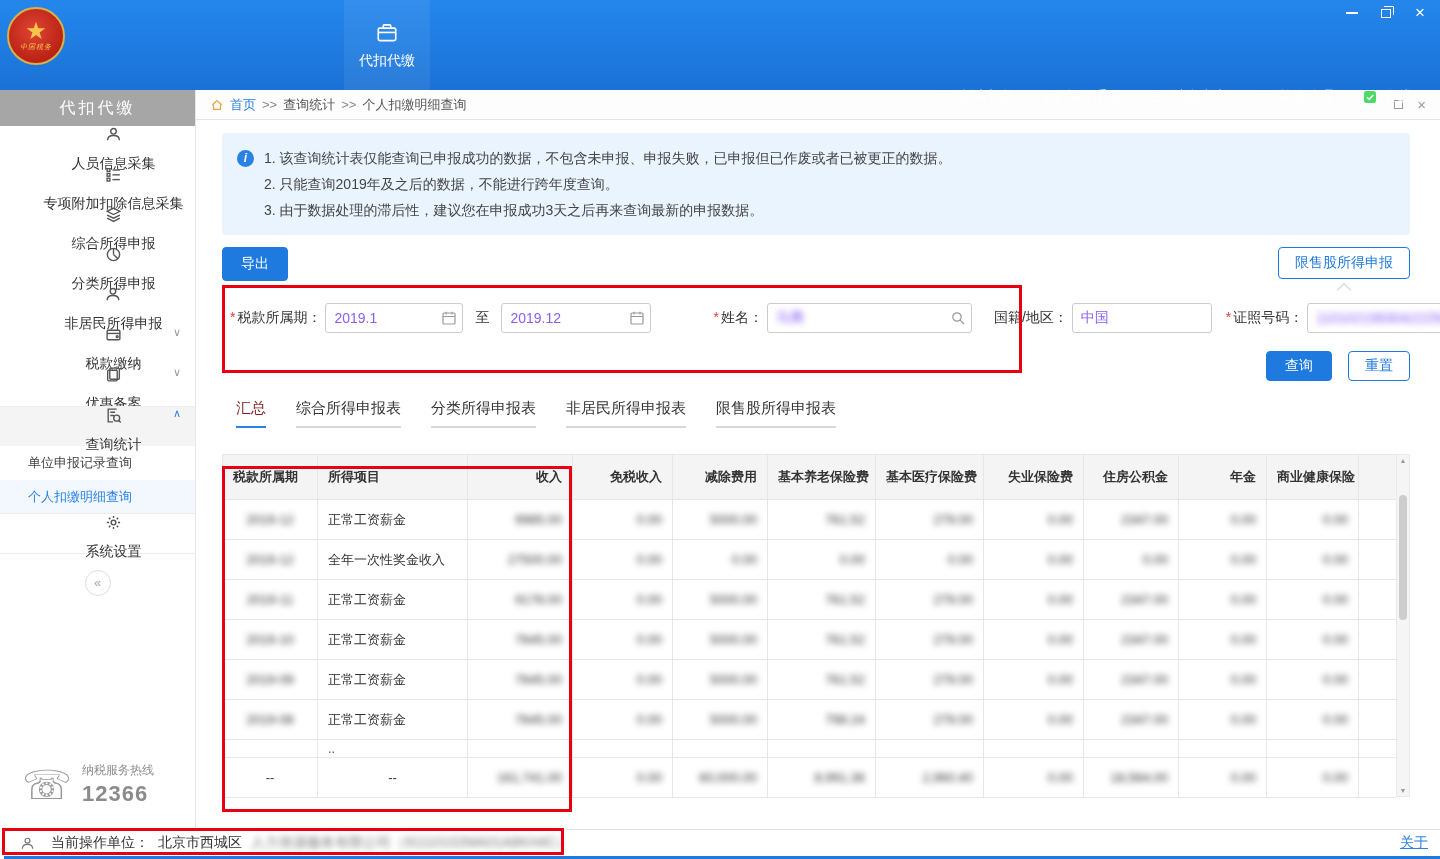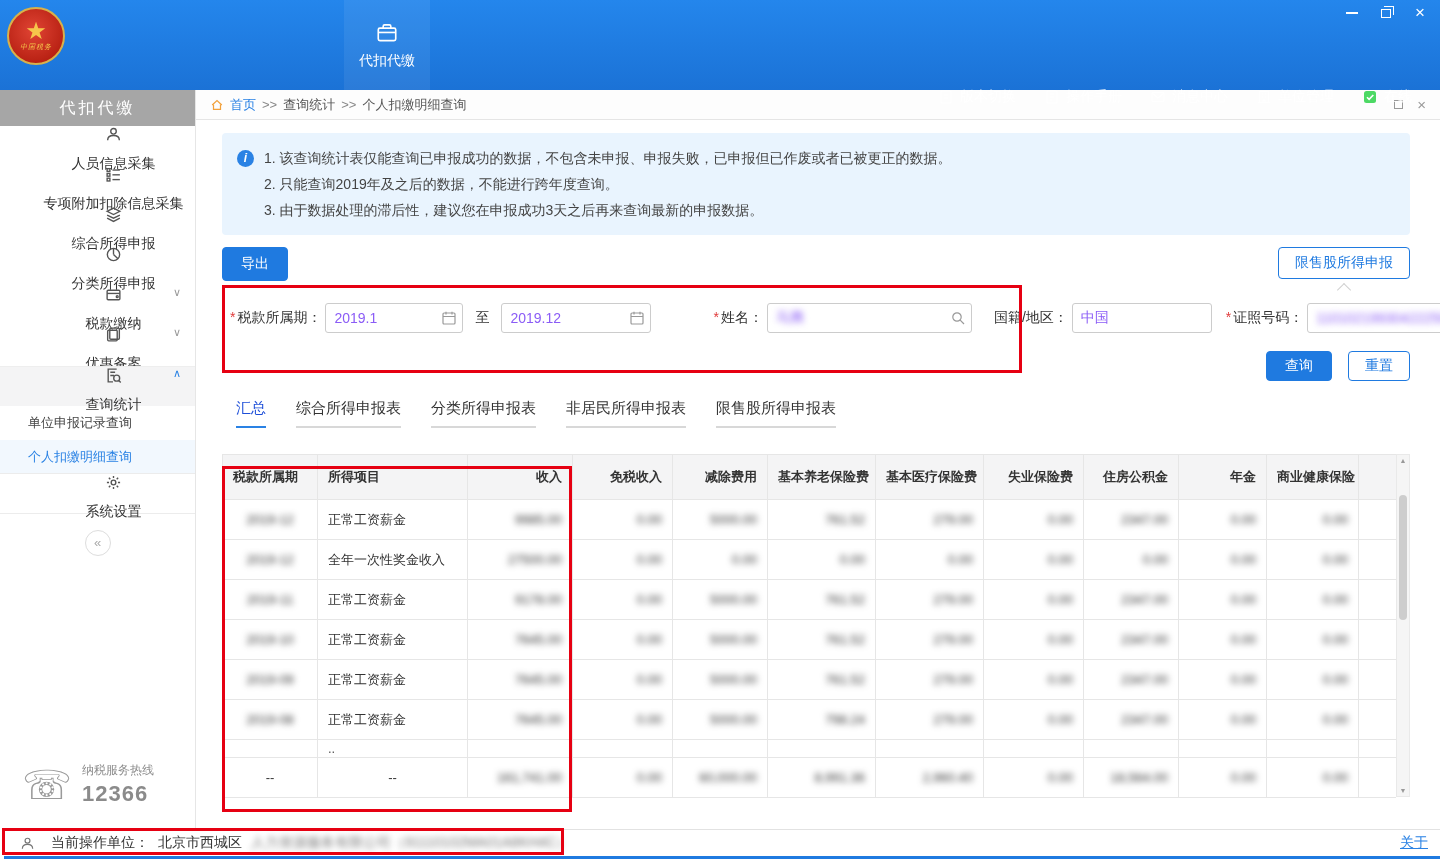--- a/index.html
+++ b/index.html
@@ -90,21 +90,21 @@
                       padding:0 26px 0 8px; font-size:14px; color:#8b5cf6; font-family:inherit; }
   .input-wrap .field-icon { position:absolute; right:5px; top:6px; width:16px; height:16px; cursor:pointer; }
   .input-wrap .field-icon svg { width:16px; height:16px; stroke:#999; fill:none; stroke-width:1.2; }
   .blur-text { filter:blur(3px); color:#777; }
 
   .actions-row { margin-top:18px; display:flex; justify-content:flex-end; gap:16px; }
   .actions-row .btn { height:30px; }
 
   .tabs { margin-top:18px; display:flex; gap:30px; padding-left:14px; font-size:15px; }
   .tab { padding-bottom:8px; border-bottom:2px solid #d8d8d8; color:#333; cursor:pointer; white-space:nowrap; }
-  .tab.active { color:#1d4ed8; border-bottom-color:#2a82e4; }
+  .tab.active { color:#7f1d1d; border-bottom-color:#2a82e4; }
 
   .table-zone { position:relative; margin-top:12px; width:1188px; }
   .table-clip { width:1174px; overflow:hidden;margin-top:26px; }
   table.grid { border-collapse:collapse; table-layout:fixed; width:1216px; font-size:13px; }
   .grid th, .grid td { border:1px solid #e6e6e6; padding:0 10px; overflow:hidden; white-space:nowrap; }
   .grid th { background:#f4f4f5; color:#333; font-weight:bold; height:45px; }
   .grid td { height:40px; color:#333; }
   th.h-period, td.c-period { text-align:left; }
   td.c-period { text-align:center; }
   th.h-item, td.c-item { text-align:left; }
@@ -236,20 +236,28 @@
         </svg>
       <span>综合所得申报</span>
     </div>
     <div class="side-item">
       <svg viewBox="0 0 16 16">
           <circle cx="8" cy="8" r="5.8"></circle>
           <path d="M8 8V2.2"></path>
           <path d="M8 8l4.2 4"></path>
         </svg>
       <span>分类所得申报</span>
+    </div>
+    <div class="side-item">
+      <svg viewBox="0 0 16 16">
+          <circle cx="7.5" cy="5" r="2.6"></circle>
+          <path d="M2 13.5c0-3 2.4-4.5 5.5-4.5s5.5 1.5 5.5 4.5"></path>
+          <path d="M11.5 3h3"></path>
+        </svg>
+      <span>非居民所得申报</span>
     </div>
     <div class="side-item">
       <svg viewBox="0 0 16 16">
           <rect x="2" y="4" width="12" height="9" rx="1"></rect>
           <path d="M2 7h12"></path>
           <circle cx="11.5" cy="10" r="0.9"></circle>
         </svg>
       <span>税款缴纳</span>
       <span class="chev">∨</span>
     </div>

